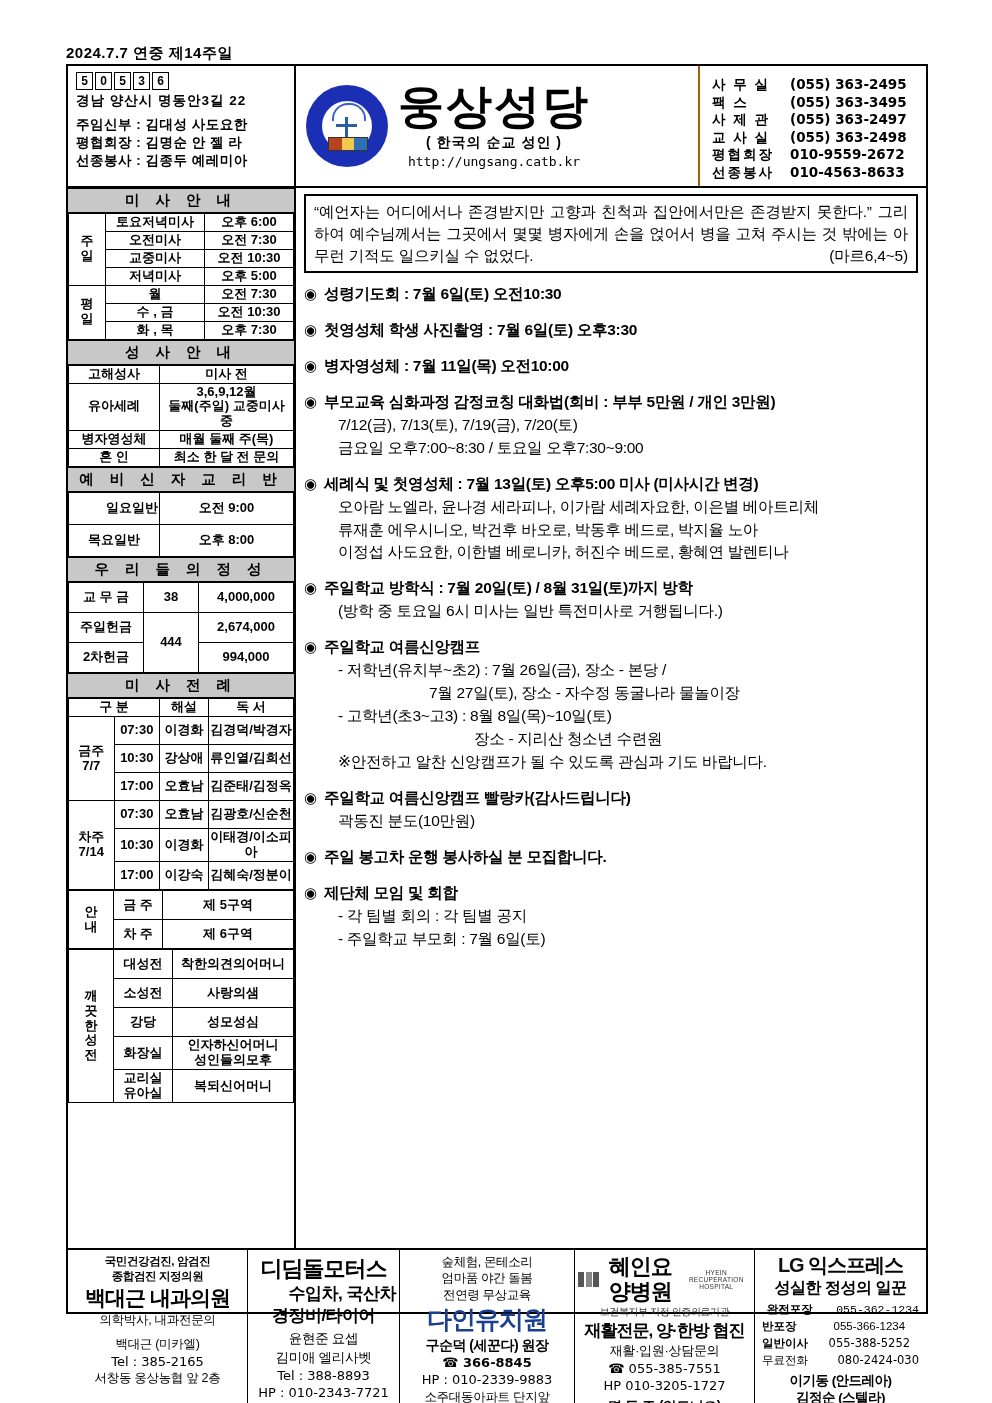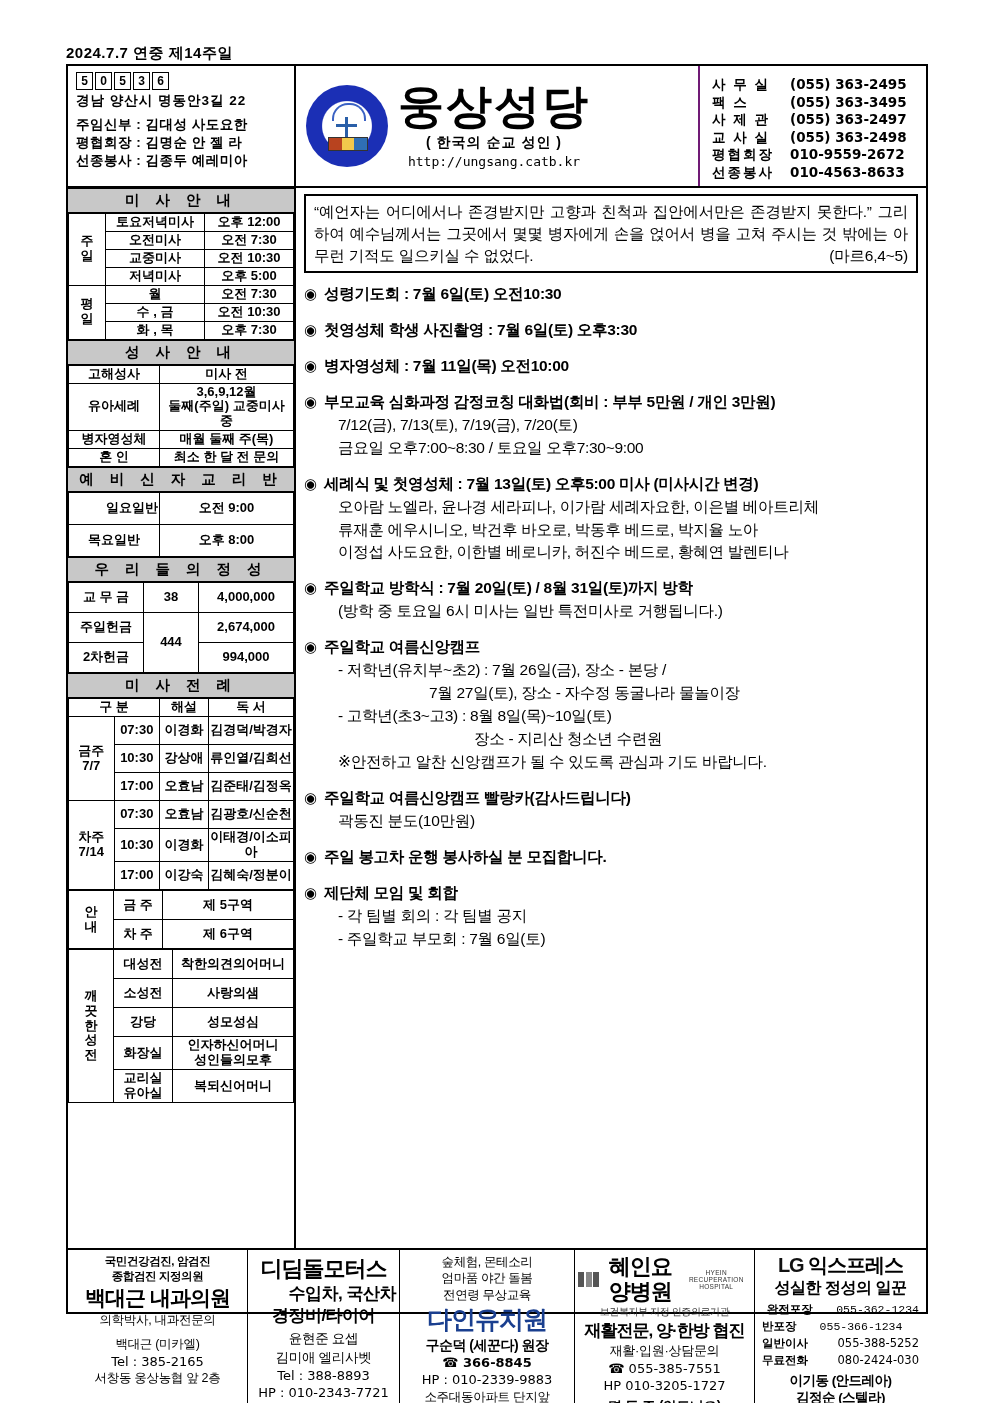--- a/index.html
+++ b/index.html
@@ -26,21 +26,21 @@
   .logo-circ{width:82px;height:82px;border-radius:50%;background:radial-gradient(circle at 50% 50%, #ffffff 0 42%, #1b2fb5 44% 78%, #ffffff 80% 100%);position:relative;flex:0 0 auto;}
   .logo-circ .inner{position:absolute;left:18px;top:14px;width:46px;height:54px;}
   .logo-circ .book{position:absolute;left:4px;bottom:2px;width:38px;height:12px;background:linear-gradient(90deg,#b8431f 0 33%,#f2c94c 33% 66%,#2f6fb5 66% 100%);border:1px solid #333;}
   .logo-circ .stem{position:absolute;left:21px;bottom:12px;width:3px;height:24px;background:#2a5fa8;}
   .logo-circ .cross{position:absolute;left:12px;bottom:26px;width:21px;height:3px;background:#2a5fa8;}
   .logo-circ .dome{position:absolute;left:8px;top:4px;width:30px;height:16px;border-radius:16px 16px 0 0;border:2px solid #3b62c4;border-bottom:none;}
   .title-wrap{margin-left:10px;text-align:center;}
   .church-title{font-size:46px;font-weight:bold;letter-spacing:2px;line-height:1;font-family:"DejaVu Sans",sans-serif;}
   .church-sub{font-size:14px;font-weight:bold;letter-spacing:1px;margin-top:5px;}
   .church-url{font-size:13px;font-family:"DejaVu Sans Mono","Liberation Mono",monospace;margin-top:2px;}
-  .mh-right{width:228px;border-left:2px solid #701a75;box-sizing:border-box;padding:10px 0 0 12px;}
+  .mh-right{width:228px;border-left:2px solid #a16207;box-sizing:border-box;padding:10px 0 0 12px;}
   .contact-row{display:flex;font-size:13.5px;font-weight:bold;line-height:1.30;}
   .contact-row .lbl{width:78px;letter-spacing:2px;}
   .contact-row .val{font-family:"DejaVu Sans",sans-serif;letter-spacing:0;}
 
   
   .body-cols{display:flex;height:1060px;}
   .col-left{width:228px;border-right:2px solid #000;box-sizing:border-box;}
   .col-right{flex:1;box-sizing:border-box;padding:6px 8px 0 8px;}
 
   
@@ -161,21 +161,21 @@
     <div class="body-cols">
 
       <div class="col-left">
 
         <div class="sechead">미 사 안 내</div>
         <table class="t">
           <tbody>
               <tr>
             <td rowspan="4" style="width:34px;">주<br>일</td>
             <td style="width:96px;">토요저녁미사</td>
-            <td>오후 12:00</td>
+            <td>오후 6:00</td>
           </tr>
           <tr>
             <td>오전미사</td>
             <td>오전 7:30</td>
           </tr>
           <tr>
             <td>교중미사</td>
             <td>오전 10:30</td>
           </tr>
           <tr>
@@ -501,28 +501,28 @@
         </div>
         <div class="a-mid" style="font-size:16px;margin-top:1px;">성실한 정성의 일꾼</div>
         <table style="width:100%;font-size:11.5px;border-collapse:collapse;margin-top:2px;">
           <tbody>
               <tr>
             <td style="text-align:center;font-weight:bold;padding-left:4px;">완전포장</td>
             <td style="text-align:right;padding-right:4px;font-family:Liberation Mono, monospace;">055-362-1234</td>
           </tr>
           <tr>
             <td style="text-align:left;font-weight:bold;padding-left:4px;">반포장</td>
-            <td style="text-align:left;padding-right:4px;font-family:Liberation Mono, monospace;">055-366-1234</td>
+            <td style="text-align:center;padding-right:4px;font-family:Liberation Sans, sans-serif;">055-366-1234</td>
           </tr>
           <tr>
             <td style="text-align:left;font-weight:bold;padding-left:4px;">일반이사</td>
-            <td style="text-align:right;padding-right:4px;font-family:'DejaVu Sans',sans-serif;">055-388-5252</td>
-          </tr>
-          <tr>
-            <td style="text-align:left;font-weight:bold;padding-left:4px;">무료전화</td>
+            <td style="text-align:center;padding-right:4px;font-family:'DejaVu Sans',sans-serif;">055-388-5252</td>
+          </tr>
+          <tr>
+            <td style="text-align:left;font-weight:normal;padding-left:4px;">무료전화</td>
             <td style="text-align:right;padding-right:4px;font-family:'DejaVu Sans',sans-serif;">080-2424-030</td>
           </tr>
         </tbody>
           </table>
         <div class="a-mid" style="font-size:13.5px;margin-top:3px;">이기동 (안드레아)</div>
         <div class="a-mid" style="font-size:13.5px;">김정순 (스텔라)</div>
 
       </div>
 
     </div>

